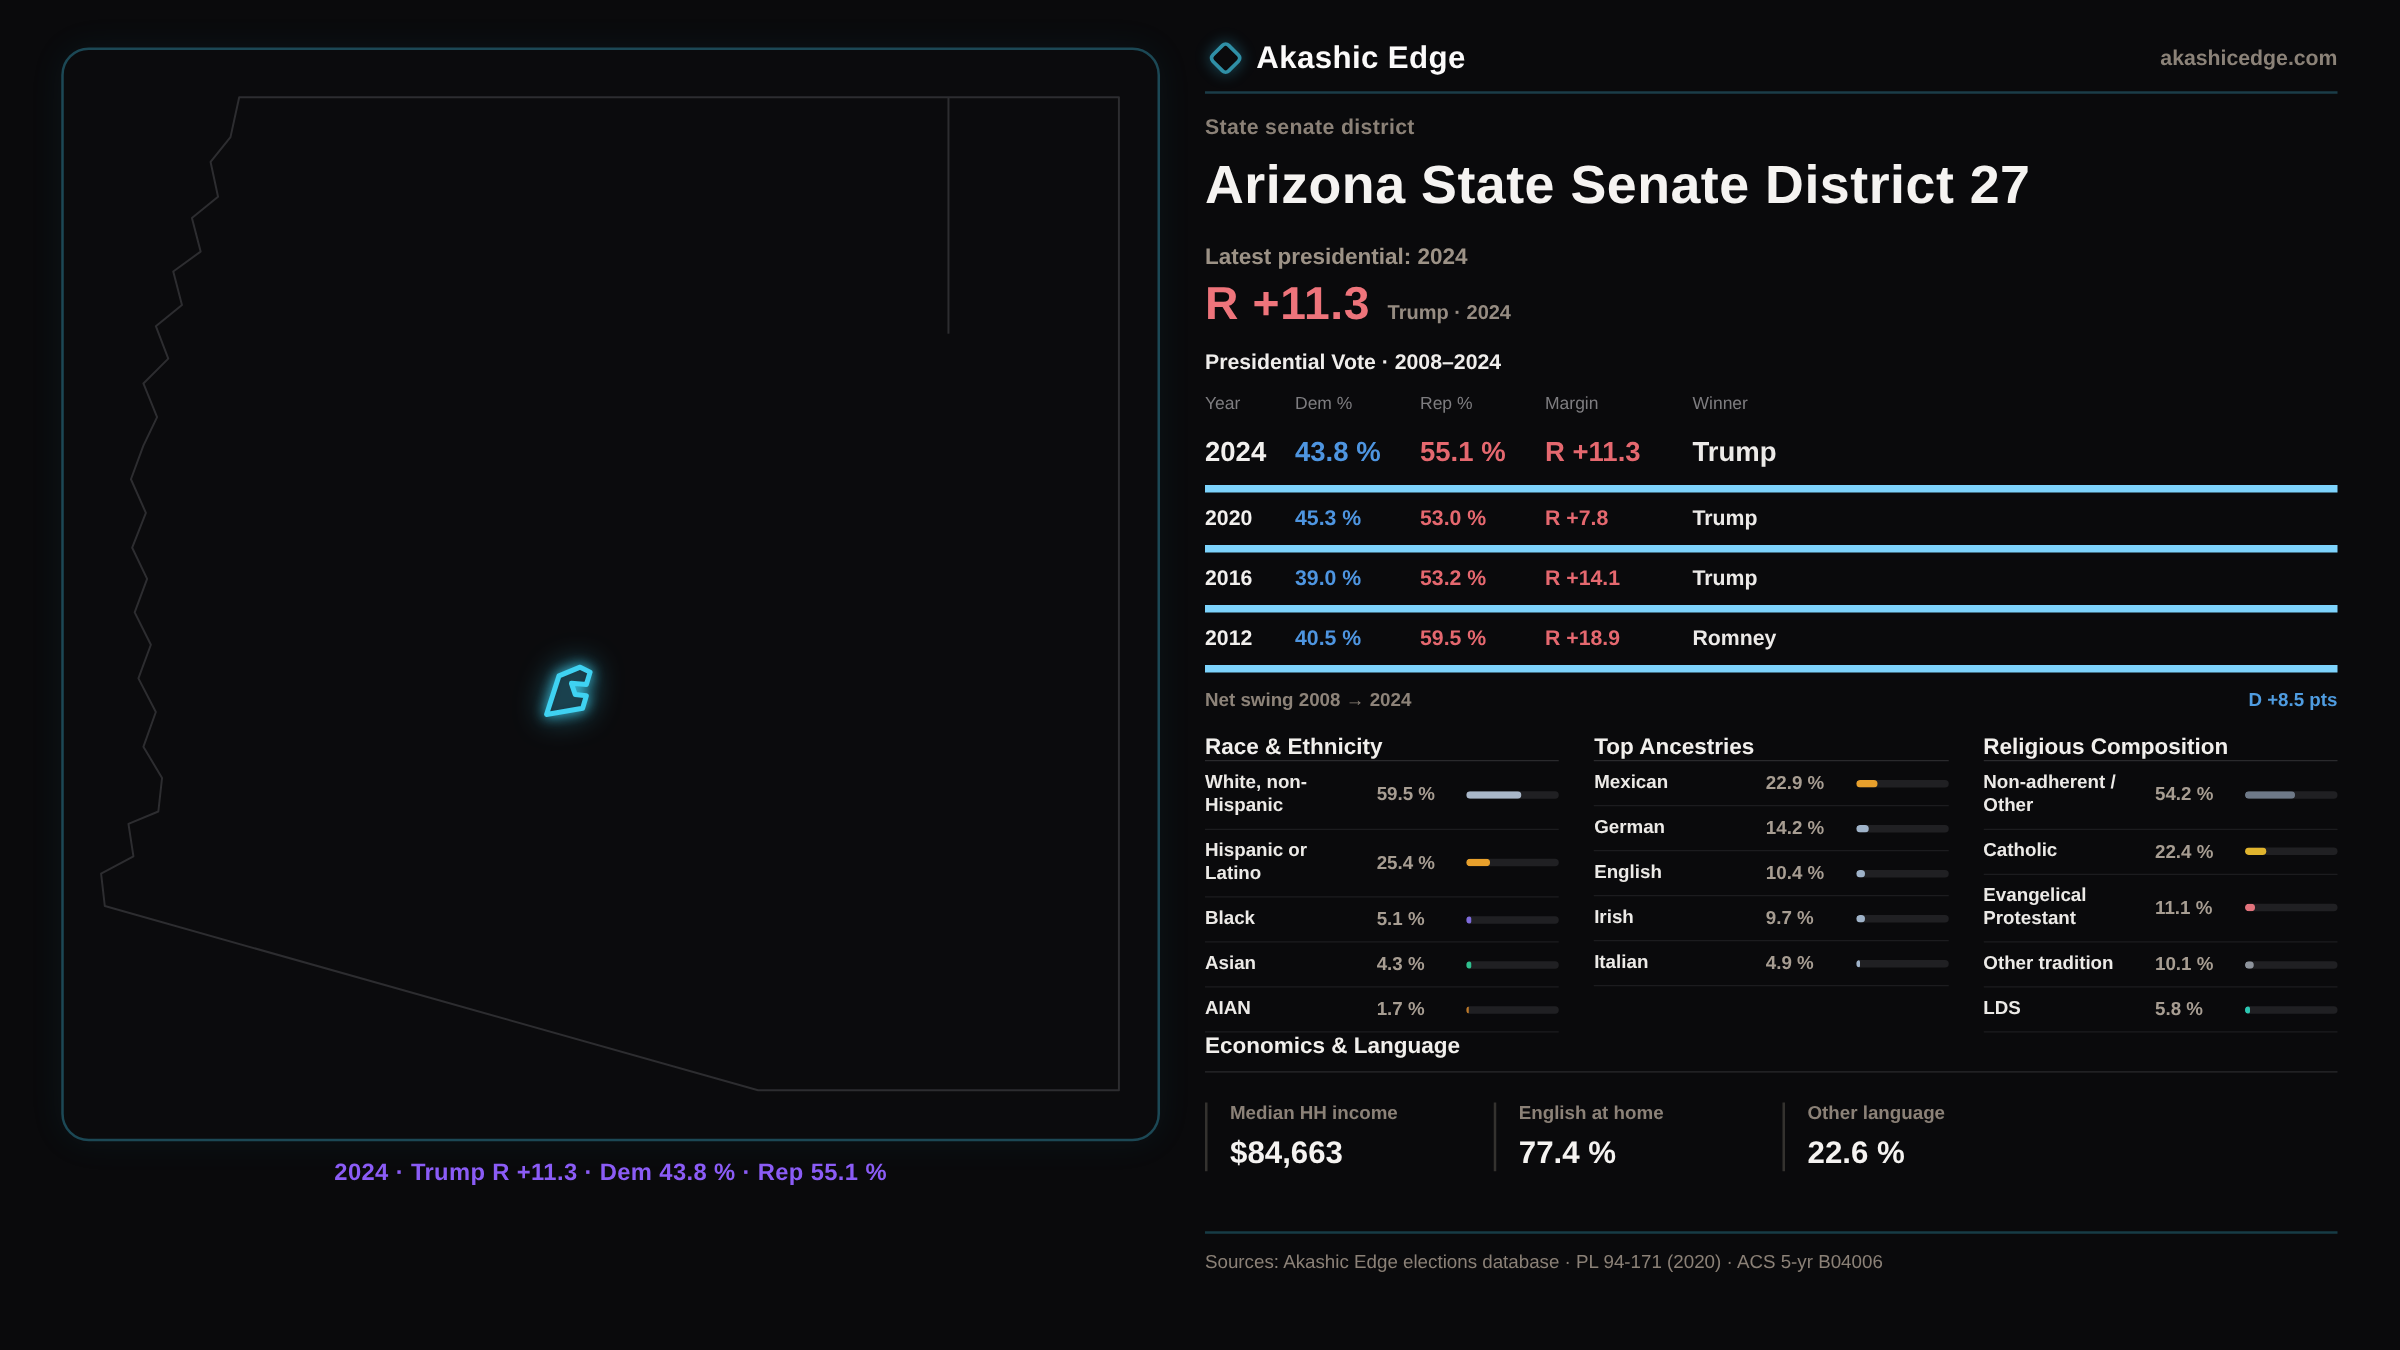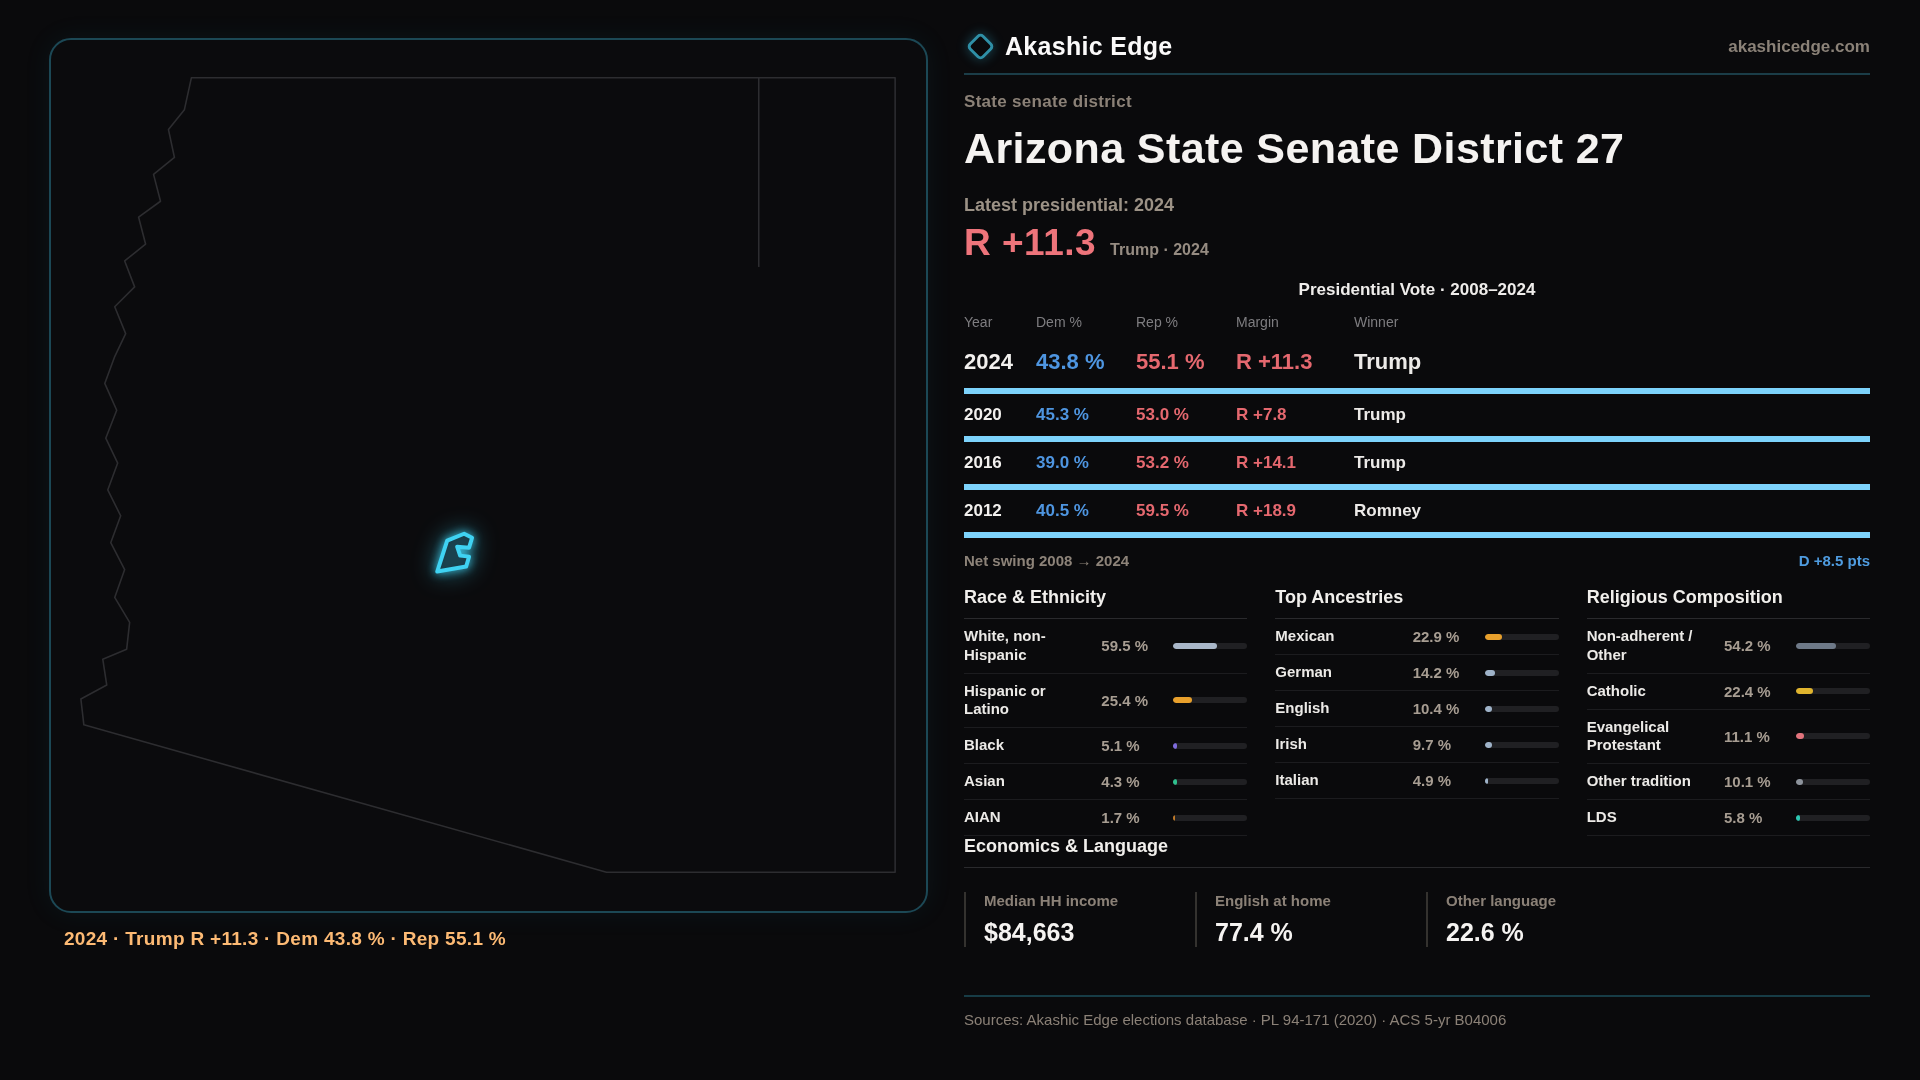--- a/index.html
+++ b/index.html
@@ -9,60 +9,60 @@
 
   
   .map-panel { position:absolute; left:49px; top:38px; width:879px; height:875px;
                border:2px solid #1c4855; border-radius:22px; background:#0b0b0d;
                box-shadow:0 0 28px rgba(38,150,180,0.08); overflow:hidden; }
   .map-panel svg { width:100%; height:100%; display:block; }
   .az-line { fill:none; stroke:#2d2d30; stroke-width:1.6; stroke-linejoin:round; }
   .district-shape { fill:rgba(22,46,56,0.85); stroke:#3fd2f2; stroke-width:4;
                     stroke-linejoin:round;
                     filter:drop-shadow(0 0 5px rgba(63,210,242,0.9)) drop-shadow(0 0 12px rgba(63,210,242,0.45)); }
-  .map-caption { position:absolute; left:64px; top:928px; width:879px; 
-                 font-size:19px; font-weight:bold; color:#fdba74; letter-spacing:0.3px; }
+  .map-caption { position:absolute; left:49px; top:928px; width:879px; text-align:center;
+                 font-size:19px; font-weight:bold; color:#8b5cf6; letter-spacing:0.3px; }
 
   
   .right { position:absolute; left:964px; top:30px; width:906px; }
 
   .brand-row { display:flex; align-items:center; }
   .logo { width:21px; height:21px; border:3px solid #2f8fa6; border-radius:5px;
           transform:rotate(45deg); margin:6px 14px 6px 6px;
           box-shadow:0 0 12px rgba(47,160,190,0.45); }
   .brand-name { font-size:25px; font-weight:bold; color:#fbfafa; letter-spacing:0.3px; }
   .brand-domain { margin-left:auto; font-size:17px; font-weight:bold; color:#8b8278; }
   .header-rule { border-top:2px solid #1b3d48; margin-top:10px; }
 
   .kicker { margin-top:17px; font-size:17px; font-weight:bold; color:#8b8177; letter-spacing:0.3px; }
   .title  { margin-top:12px; font-size:43px; font-weight:bold; color:#f5f3f1; letter-spacing:0.4px; }
   .latest { margin-top:22px; font-size:18px; font-weight:bold; color:#9c9286; }
   .margin-row { margin-top:6px; display:flex; align-items:baseline; gap:14px; }
   .margin-big { font-size:37px; font-weight:bold; color:#ee747b; letter-spacing:0.5px; }
   .margin-sub { font-size:16px; font-weight:bold; color:#968c82; }
-  .table-title { margin-top:16px; font-size:17px; font-weight:bold; color:#efedeb;text-align:center; }
+  .table-title { margin-top:16px; font-size:17px; font-weight:bold; color:#efedeb; }
 
   .vote-table { margin-top:6px; }
   .vt-row { display:grid; grid-template-columns:72px 100px 100px 118px 1fr;
             align-items:center; padding:11px 0; border-bottom:6px solid #7dd3fc;
             font-size:17px; font-weight:bold; }
   .vt-head { border-bottom:none; padding:8px 0 6px 0; font-size:14px; font-weight:normal; color:#7e7d80; }
   .vt-row.big { font-size:22px; padding:13px 0; }
   .vt-year   { color:#f2f0ee; }
   .vt-dem    { color:#4e95e0; }
   .vt-rep    { color:#e5686f; }
   .vt-margin { color:#e5686f; }
   .vt-winner { color:#eceae8; }
 
   .net-row { display:flex; justify-content:space-between; margin-top:14px; font-size:15px; }
   .net-label { color:#8d8379; font-weight:bold; }
   .net-value { color:#4f9ce0; font-weight:bold; }
 
   .demo-grid { display:grid; grid-template-columns:1fr 1fr 1fr; column-gap:28px; margin-top:18px; }
-  .demo-title { font-size:18px; font-weight:bold; color:#f1efec; padding-bottom:10px;
+  .demo-title { font-size:18px; font-weight:bold; color:#f1efec; 
                 border-bottom:1px solid #2a2a2d; }
   .demo-row { display:grid; grid-template-columns:1fr 62px 74px; column-gap:10px;
               align-items:center; border-bottom:1px solid #1c1c1f; padding:8px 0; min-height:36px; }
   .demo-label { font-size:15px; font-weight:bold; color:#eceae7; line-height:1.25; }
   .demo-value { font-size:15px; font-weight:bold; color:#a79d92; }
   .demo-bar  { display:block; height:6px; background:#202023; border-radius:3px; position:relative; overflow:hidden; }
   .demo-fill { position:absolute; left:0; top:0; height:100%; border-radius:3px; }
 
   .econ-title { font-size:18px; font-weight:bold; color:#f1efec;
                 padding-bottom:10px; border-bottom:1px solid #2a2a2d; }

